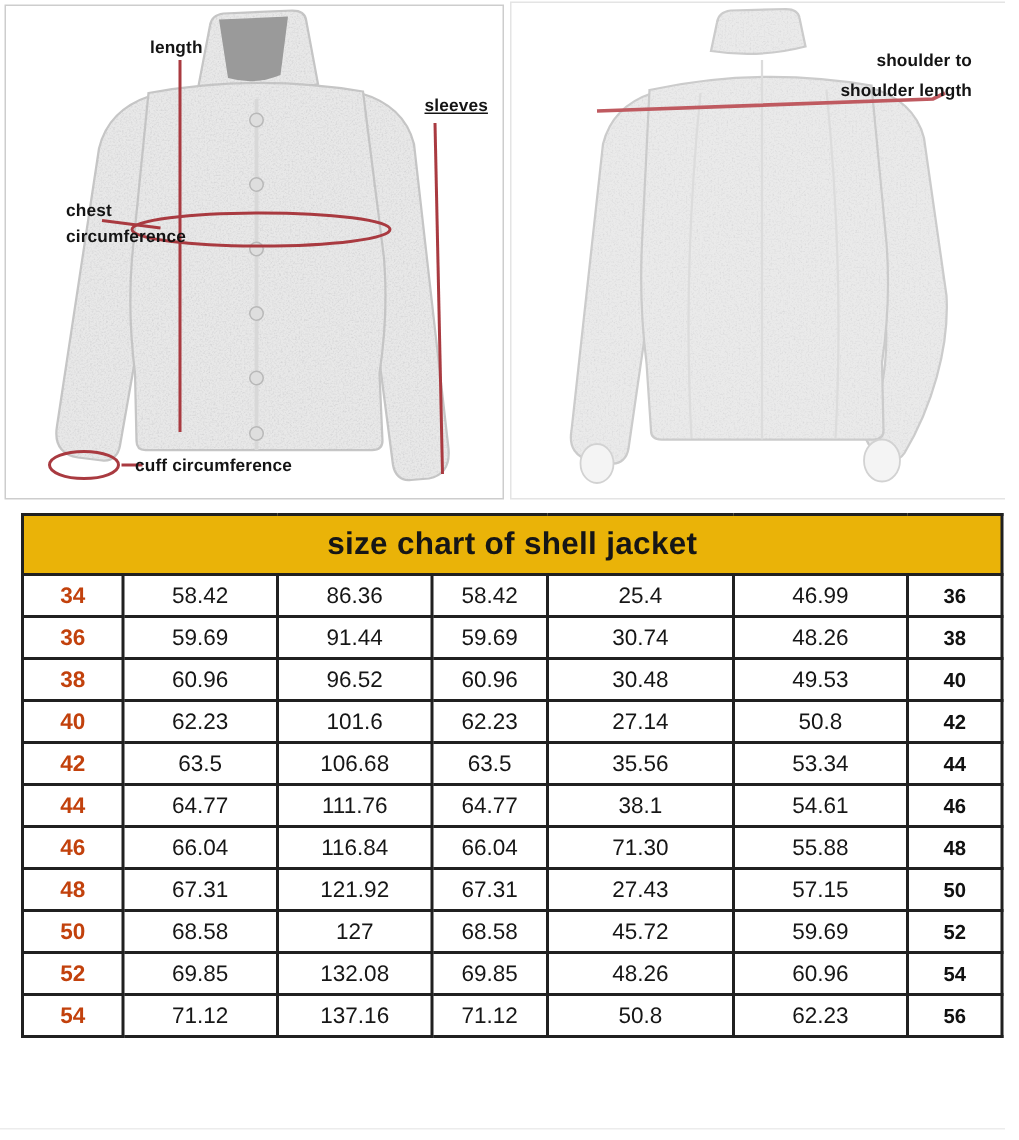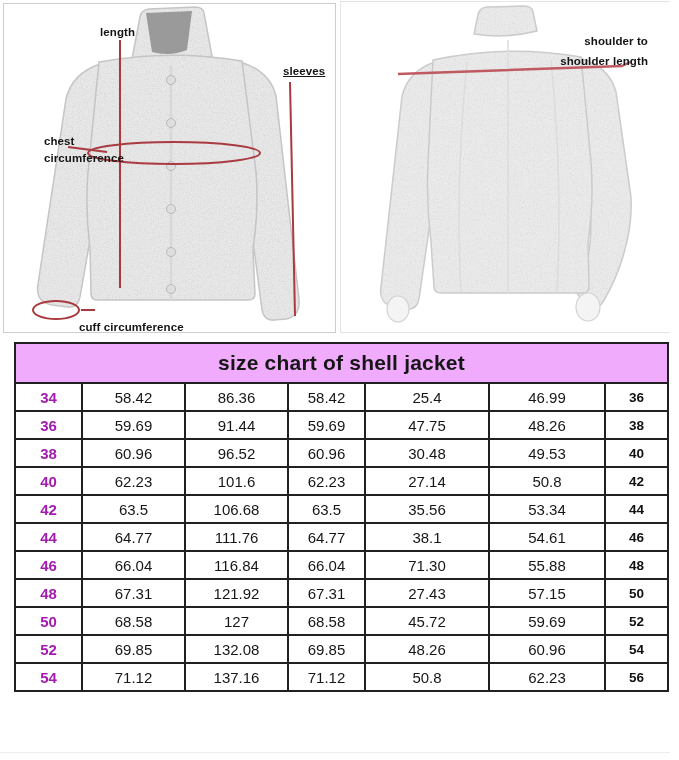--- a/index.html
+++ b/index.html
@@ -15,45 +15,45 @@
   .panel-front{left:3px;top:3px;width:331px;height:328px;border:1px solid #cdcdcd;}
   .panel-back{left:340px;top:1px;width:337px;height:330px;border:1px solid #e4e4e4;}
   .panel svg{position:absolute;left:0;top:0;}
   .diag-label{
     position:absolute;font-weight:bold;font-size:11.5px;line-height:1.5;
     color:#141414;white-space:pre-line;letter-spacing:.1px;
   }
   .lbl-length{left:96px;top:20px;}
   .lbl-sleeves{left:279px;top:59px;text-decoration:underline;}
   .lbl-chest{left:40px;top:129px;}
-  .lbl-cuff{left:75px;top:299px;margin-top:16px;}
+  .lbl-cuff{left:86px;top:299px;}
   .lbl-shoulder{right:30px;top:30px;text-align:right;line-height:1.7;}
 
   
   table.size-chart{
     position:absolute;left:14px;top:342px;width:653px;
     border-collapse:collapse;table-layout:fixed;
     border:2px solid #161616;
   }
   table.size-chart th, table.size-chart td{
     border:2px solid #202020;text-align:center;vertical-align:middle;
     color:#161616;
   }
   th.table-title{
-    background:#f0abfc;font-size:21px;font-weight:bold;padding:7px 4px;
+    background:#eab308;font-size:21px;font-weight:bold;padding:7px 4px;
     letter-spacing:.2px;
   }
   tr.head-row th{
     background:#e9b7ba;font-size:15px;font-weight:bold;line-height:1.5;
     padding:3px 1px;white-space:pre-line;
   }
   tbody td{
     background:#fff;font-size:15px;height:24px;padding:1px 2px;color:#2a2a2a;
   }
-  tbody td.us{font-weight:bold;font-size:15px;color:#a21caf;}
+  tbody td.us{font-weight:bold;font-size:15px;color:#c2410c;}
   tbody td.uk{font-weight:bold;font-size:13.5px;color:#111;}
 
   .bottom-hairline{position:absolute;left:0;top:752px;width:679px;height:1px;background:#ececec;}
 </style>
 </head>
 <body>
 
 <div class="stage">
 
   <div class="panel panel-front">
@@ -170,21 +170,21 @@
           <td>58.42</td>
           <td>25.4</td>
           <td>46.99</td>
           <td class="uk">36</td>
         </tr>
         <tr>
           <td class="us">36</td>
           <td>59.69</td>
           <td>91.44</td>
           <td>59.69</td>
-          <td>47.75</td>
+          <td>30.74</td>
           <td>48.26</td>
           <td class="uk">38</td>
         </tr>
         <tr>
           <td class="us">38</td>
           <td>60.96</td>
           <td>96.52</td>
           <td>60.96</td>
           <td>30.48</td>
           <td>49.53</td>

